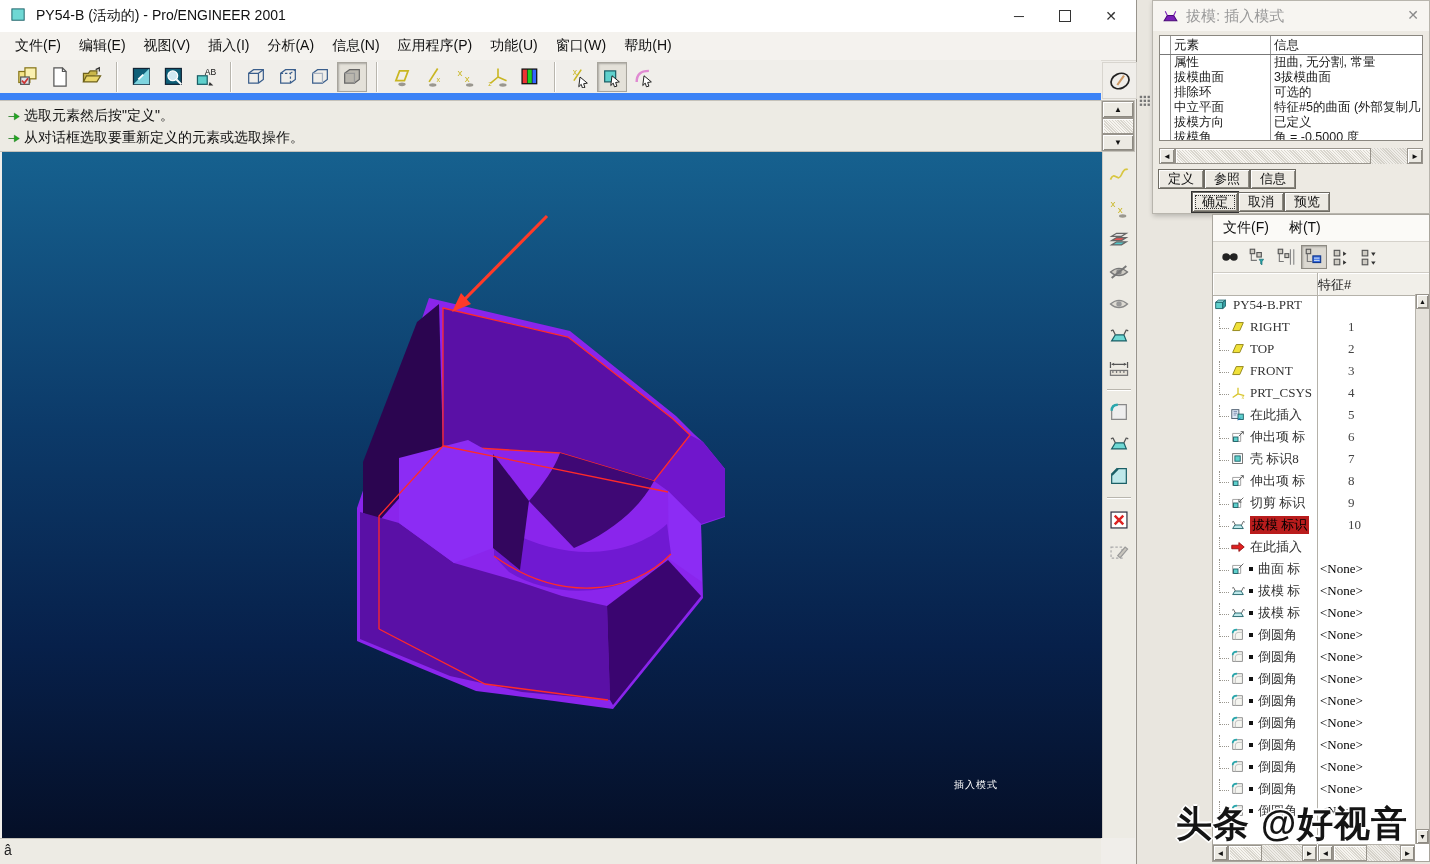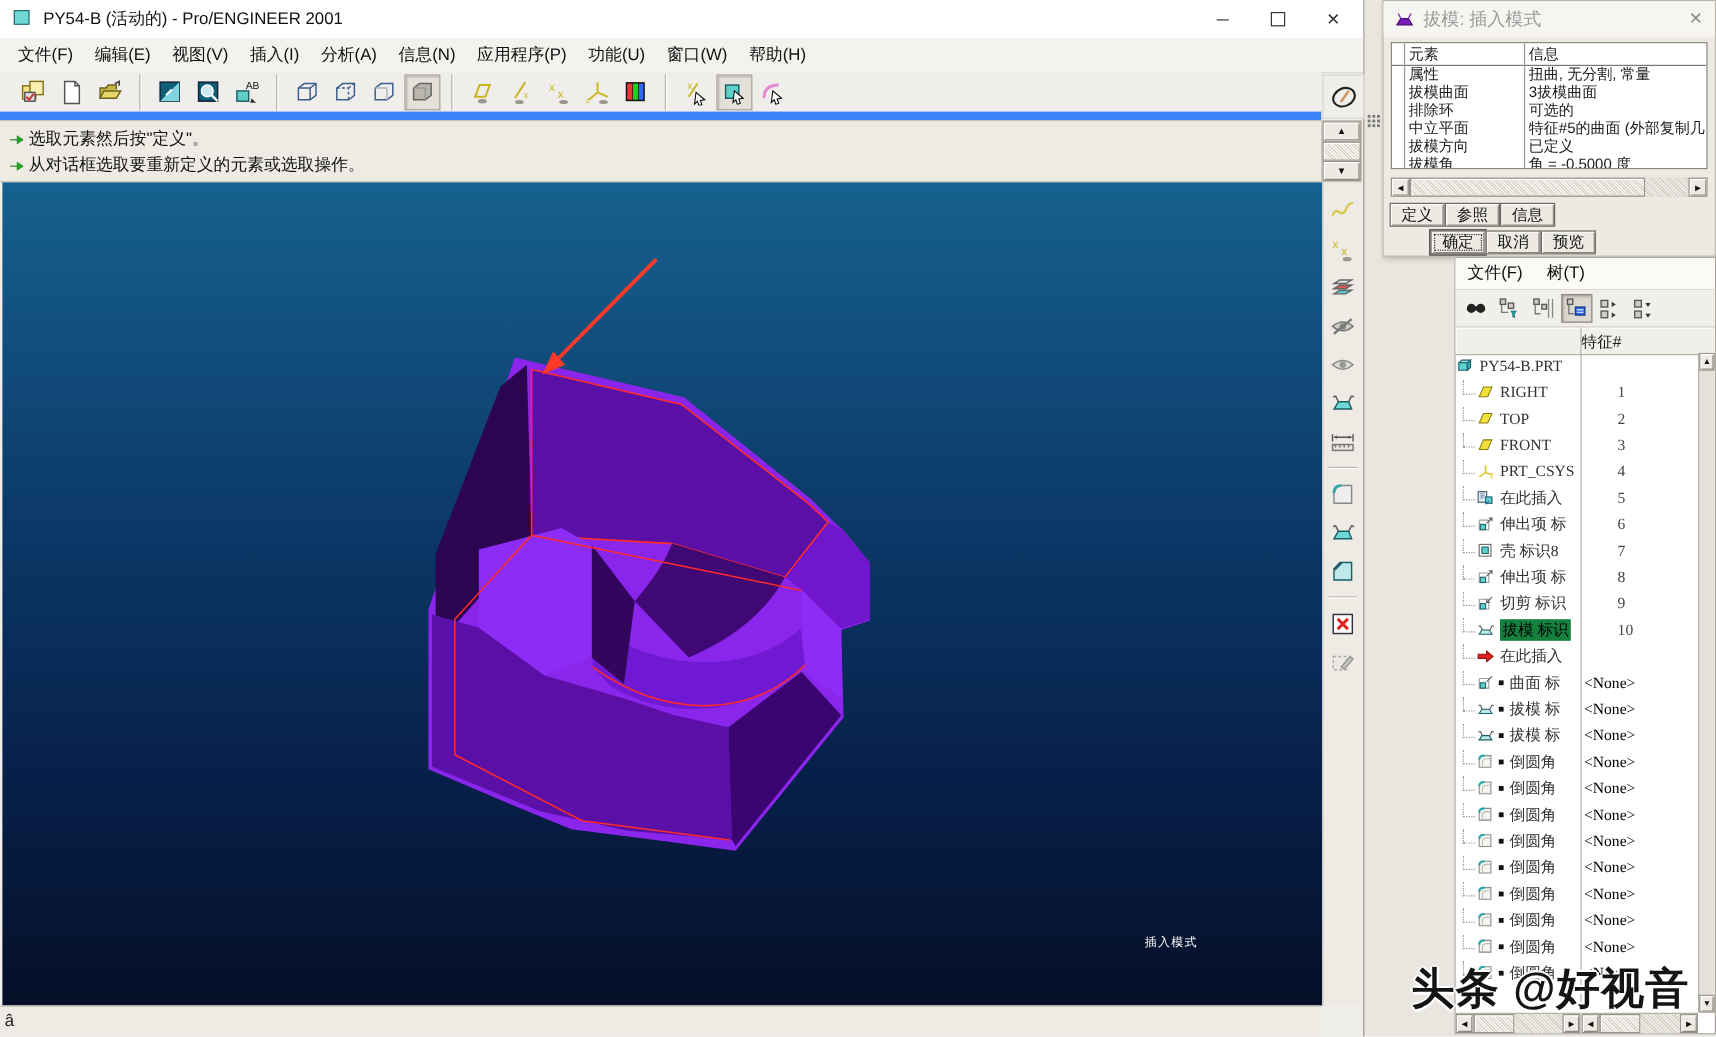--- a/index.html
+++ b/index.html
@@ -89,21 +89,21 @@
   .tb-left{position:absolute;left:0;top:0;bottom:0;width:104px;border-right:1px solid #b5b2aa;overflow:hidden;}
   .tb-right{position:absolute;left:105px;top:0;bottom:0;width:97px;overflow:hidden;}
   .tree-vscroll{position:absolute;right:0;top:0;bottom:0;width:14px;background:#e4e1da;border-left:1px solid #b5b2aa;
                 display:flex;flex-direction:column;justify-content:space-between;box-sizing:border-box;}
   .tree-vscroll .sbtn{height:15px;width:100%;font-size:7px;}
   .trow{height:22px;display:flex;align-items:center;white-space:nowrap;overflow:hidden;}
   .conn{display:inline-block;width:9px;height:11px;border-left:1px dotted #9a978f;
         border-bottom:1px dotted #9a978f;margin:0 1px 9px 6px;flex:none;}
   .ticon{display:inline-flex;flex:none;}
   .tlabel{font-family:"Liberation Serif",serif;font-size:13px;color:#333;margin-left:4px;}
-  .tlabel.sel{background:#15803d;color:#000;padding:0 2px;}
+  .tlabel.sel{background:#b91c1c;color:#000;padding:0 2px;}
   .bullet{width:4px;height:4px;background:#111;display:inline-block;margin:0 1px 0 3px;flex:none;}
   .feat{font-family:"Liberation Serif",serif;font-size:13px;color:#444;margin-left:30px;}
   .feat.none{margin-left:2px;color:#000000;}
   .tree-hscroll{position:absolute;bottom:0;height:17px;display:flex;border-top:1px solid #b5b2aa;background:#dedbd3;box-sizing:border-box;}
   #thsl{left:0;width:104px;} #thsr{left:105px;width:97px;}
   .tree-hscroll .sbtn{width:15px;height:16px;flex:none;}
   .tree-hscroll .sthumb{width:34px;height:16px;flex:none;}
   .tree-hscroll .strack{flex:1;background-image:repeating-linear-gradient(45deg,#efede8 0 1px,#d5d2ca 1px 2px);}
   
   .watermark{position:absolute;left:1176px;top:800px;font-size:36px;font-weight:bold;color:#141414;

